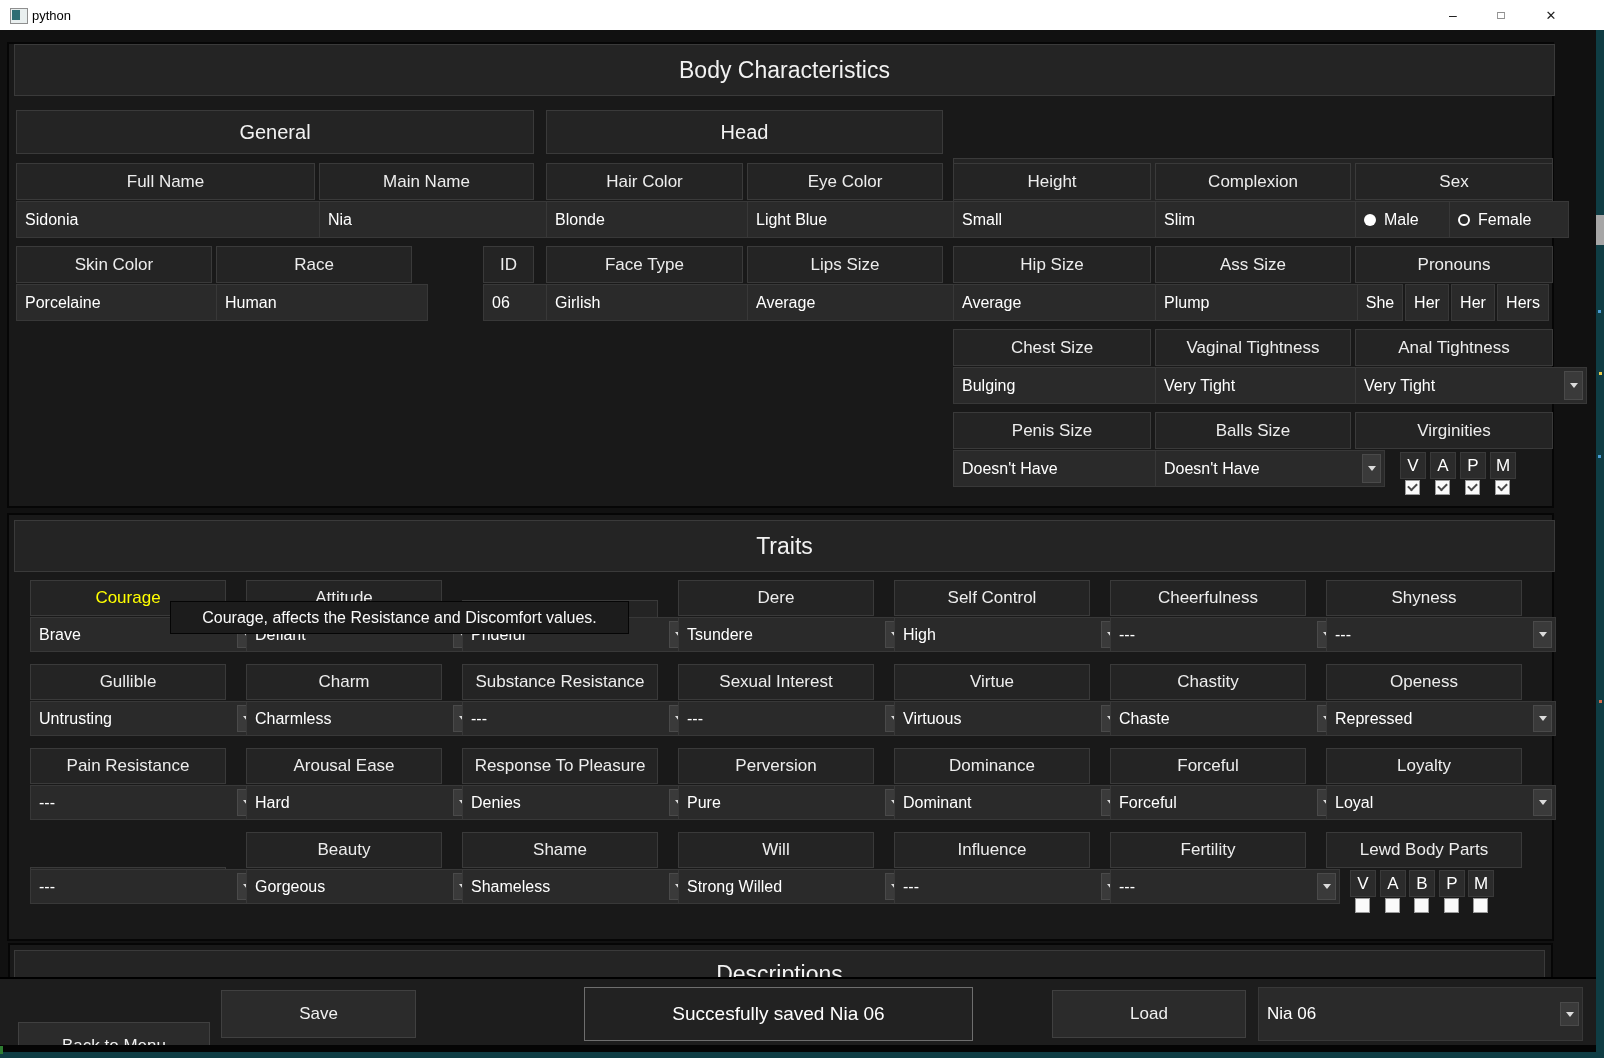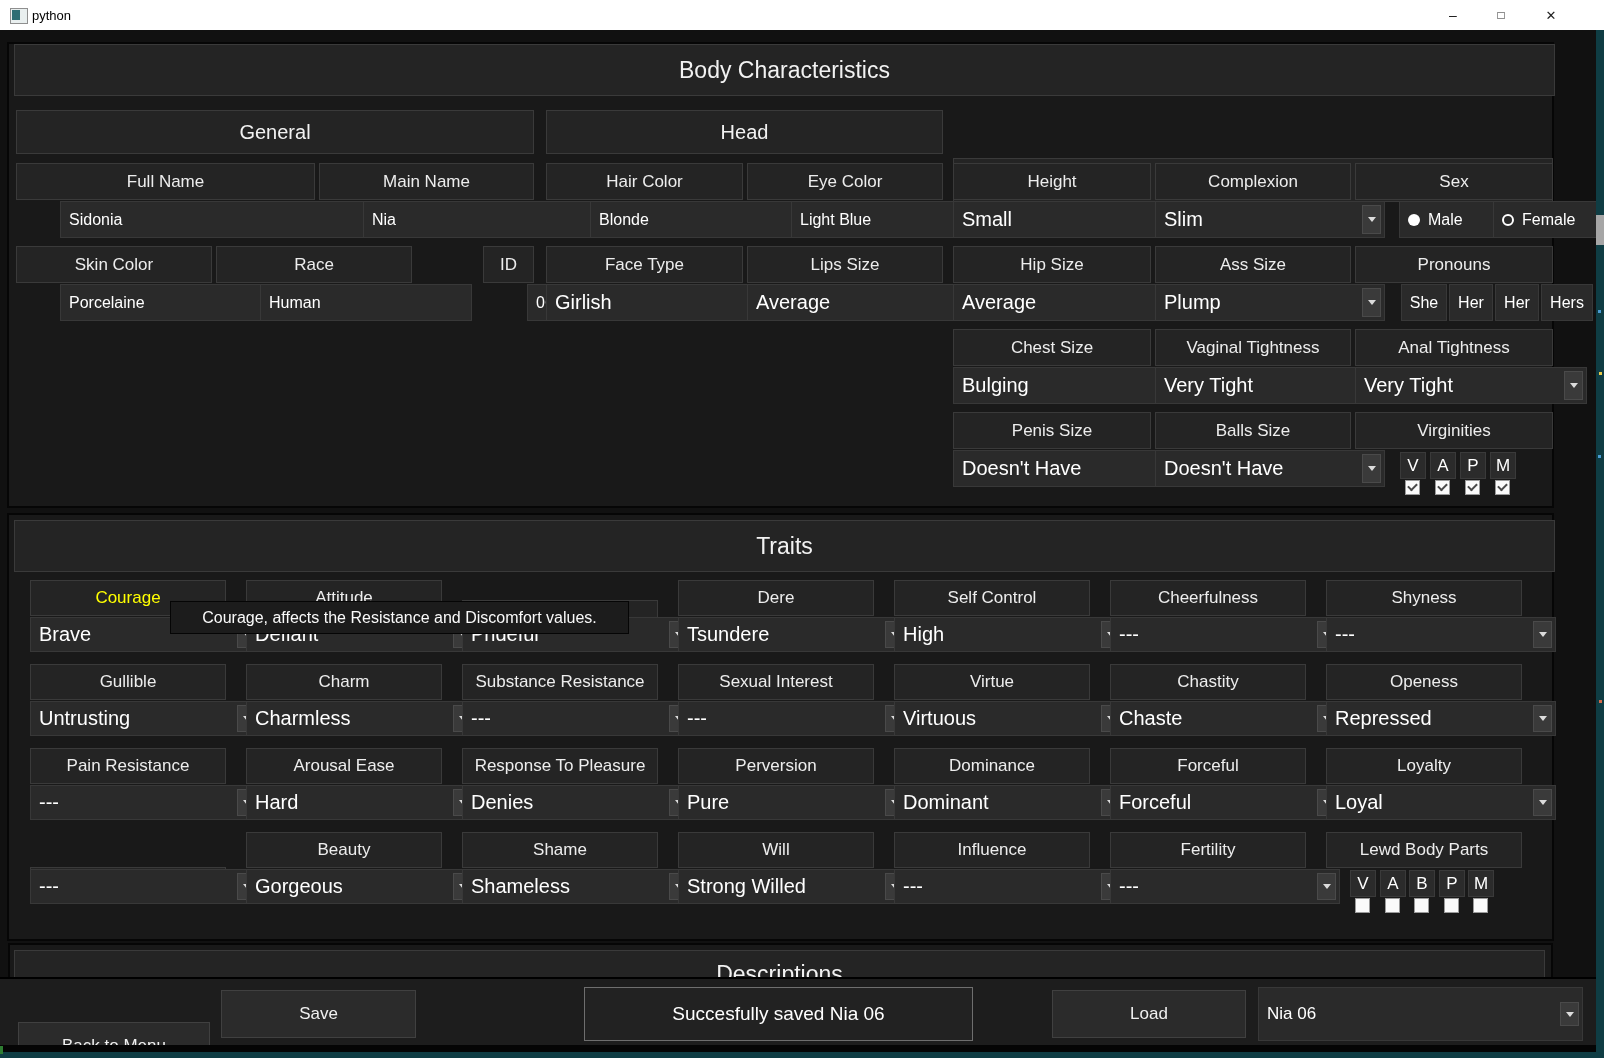--- a/index.html
+++ b/index.html
@@ -15,24 +15,24 @@
   .app-icon::after{content:"";position:absolute;left:1px;top:1px;width:8px;height:10px;background:#2e6e74;}
   .win-btn{position:absolute;top:0;height:30px;display:flex;align-items:center;justify-content:center;color:#222;}
 
   
   .panel{background:#191919;border:2px solid #060606;}
   .titlebox{background:#242424;border:1px solid #3a3a3a;color:#f2f2f2;display:flex;align-items:center;justify-content:center;}
   .t-big{font-size:23px;}
   .t-med{font-size:20px;}
   .box-label{background:#242424;border:1px solid #3a3a3a;color:#ededed;display:flex;align-items:center;justify-content:center;font-size:17px;}
   .box-label.highlight{color:#ffff00;}
-  .input{background:#2a2a2a;border:1px solid #383838;color:#fff;display:flex;align-items:center;padding:0 8px;font-size:16px;margin-left:44px;}
+  .input{background:#2a2a2a;border:1px solid #383838;color:#fff;display:flex;align-items:center;padding:0 8px;font-size:16px;}
   .input.center{justify-content:center;padding:0;}
   .combo{position:absolute;background:#2a2a2a;border:1px solid #383838;color:#fff;display:flex;align-items:center;
-         padding:0 26px 0 8px;font-size:20px;white-space:nowrap;overflow:hidden;}
+         padding:0 26px 0 8px;font-size:16px;white-space:nowrap;overflow:hidden;}
   .arrow-btn{position:absolute;right:3px;top:3px;bottom:3px;width:17px;background:#3a3a3a;border:1px solid #4a4a4a;
              display:flex;align-items:center;justify-content:center;}
   .arrow-btn::after{content:"";border-left:4px solid transparent;border-right:4px solid transparent;border-top:5px solid #dcdcdc;}
   .btn{background:#2b2b2b;border:1px solid #404040;color:#f0f0f0;display:flex;align-items:center;justify-content:center;font-size:17px;}
   .statusbox{background:#222;border:1px solid #6e6e6e;color:#fff;display:flex;align-items:center;justify-content:center;font-size:19px;}
   .letterbox{background:#2b2b2b;border:1px solid #3a3a3a;color:#fff;display:flex;align-items:center;justify-content:center;font-size:17px;}
   .cb{position:absolute;background:#fbfbfb;border:1px solid #9b9b9b;}
   .cb.checked::after{content:"";position:absolute;left:2px;top:2px;width:7px;height:4px;
                      border-left:2px solid #4a4a4a;border-bottom:2px solid #4a4a4a;transform:rotate(-45deg);}
   .radio{display:inline-block;width:12px;height:12px;border-radius:50%;margin-right:8px;flex:none;}

